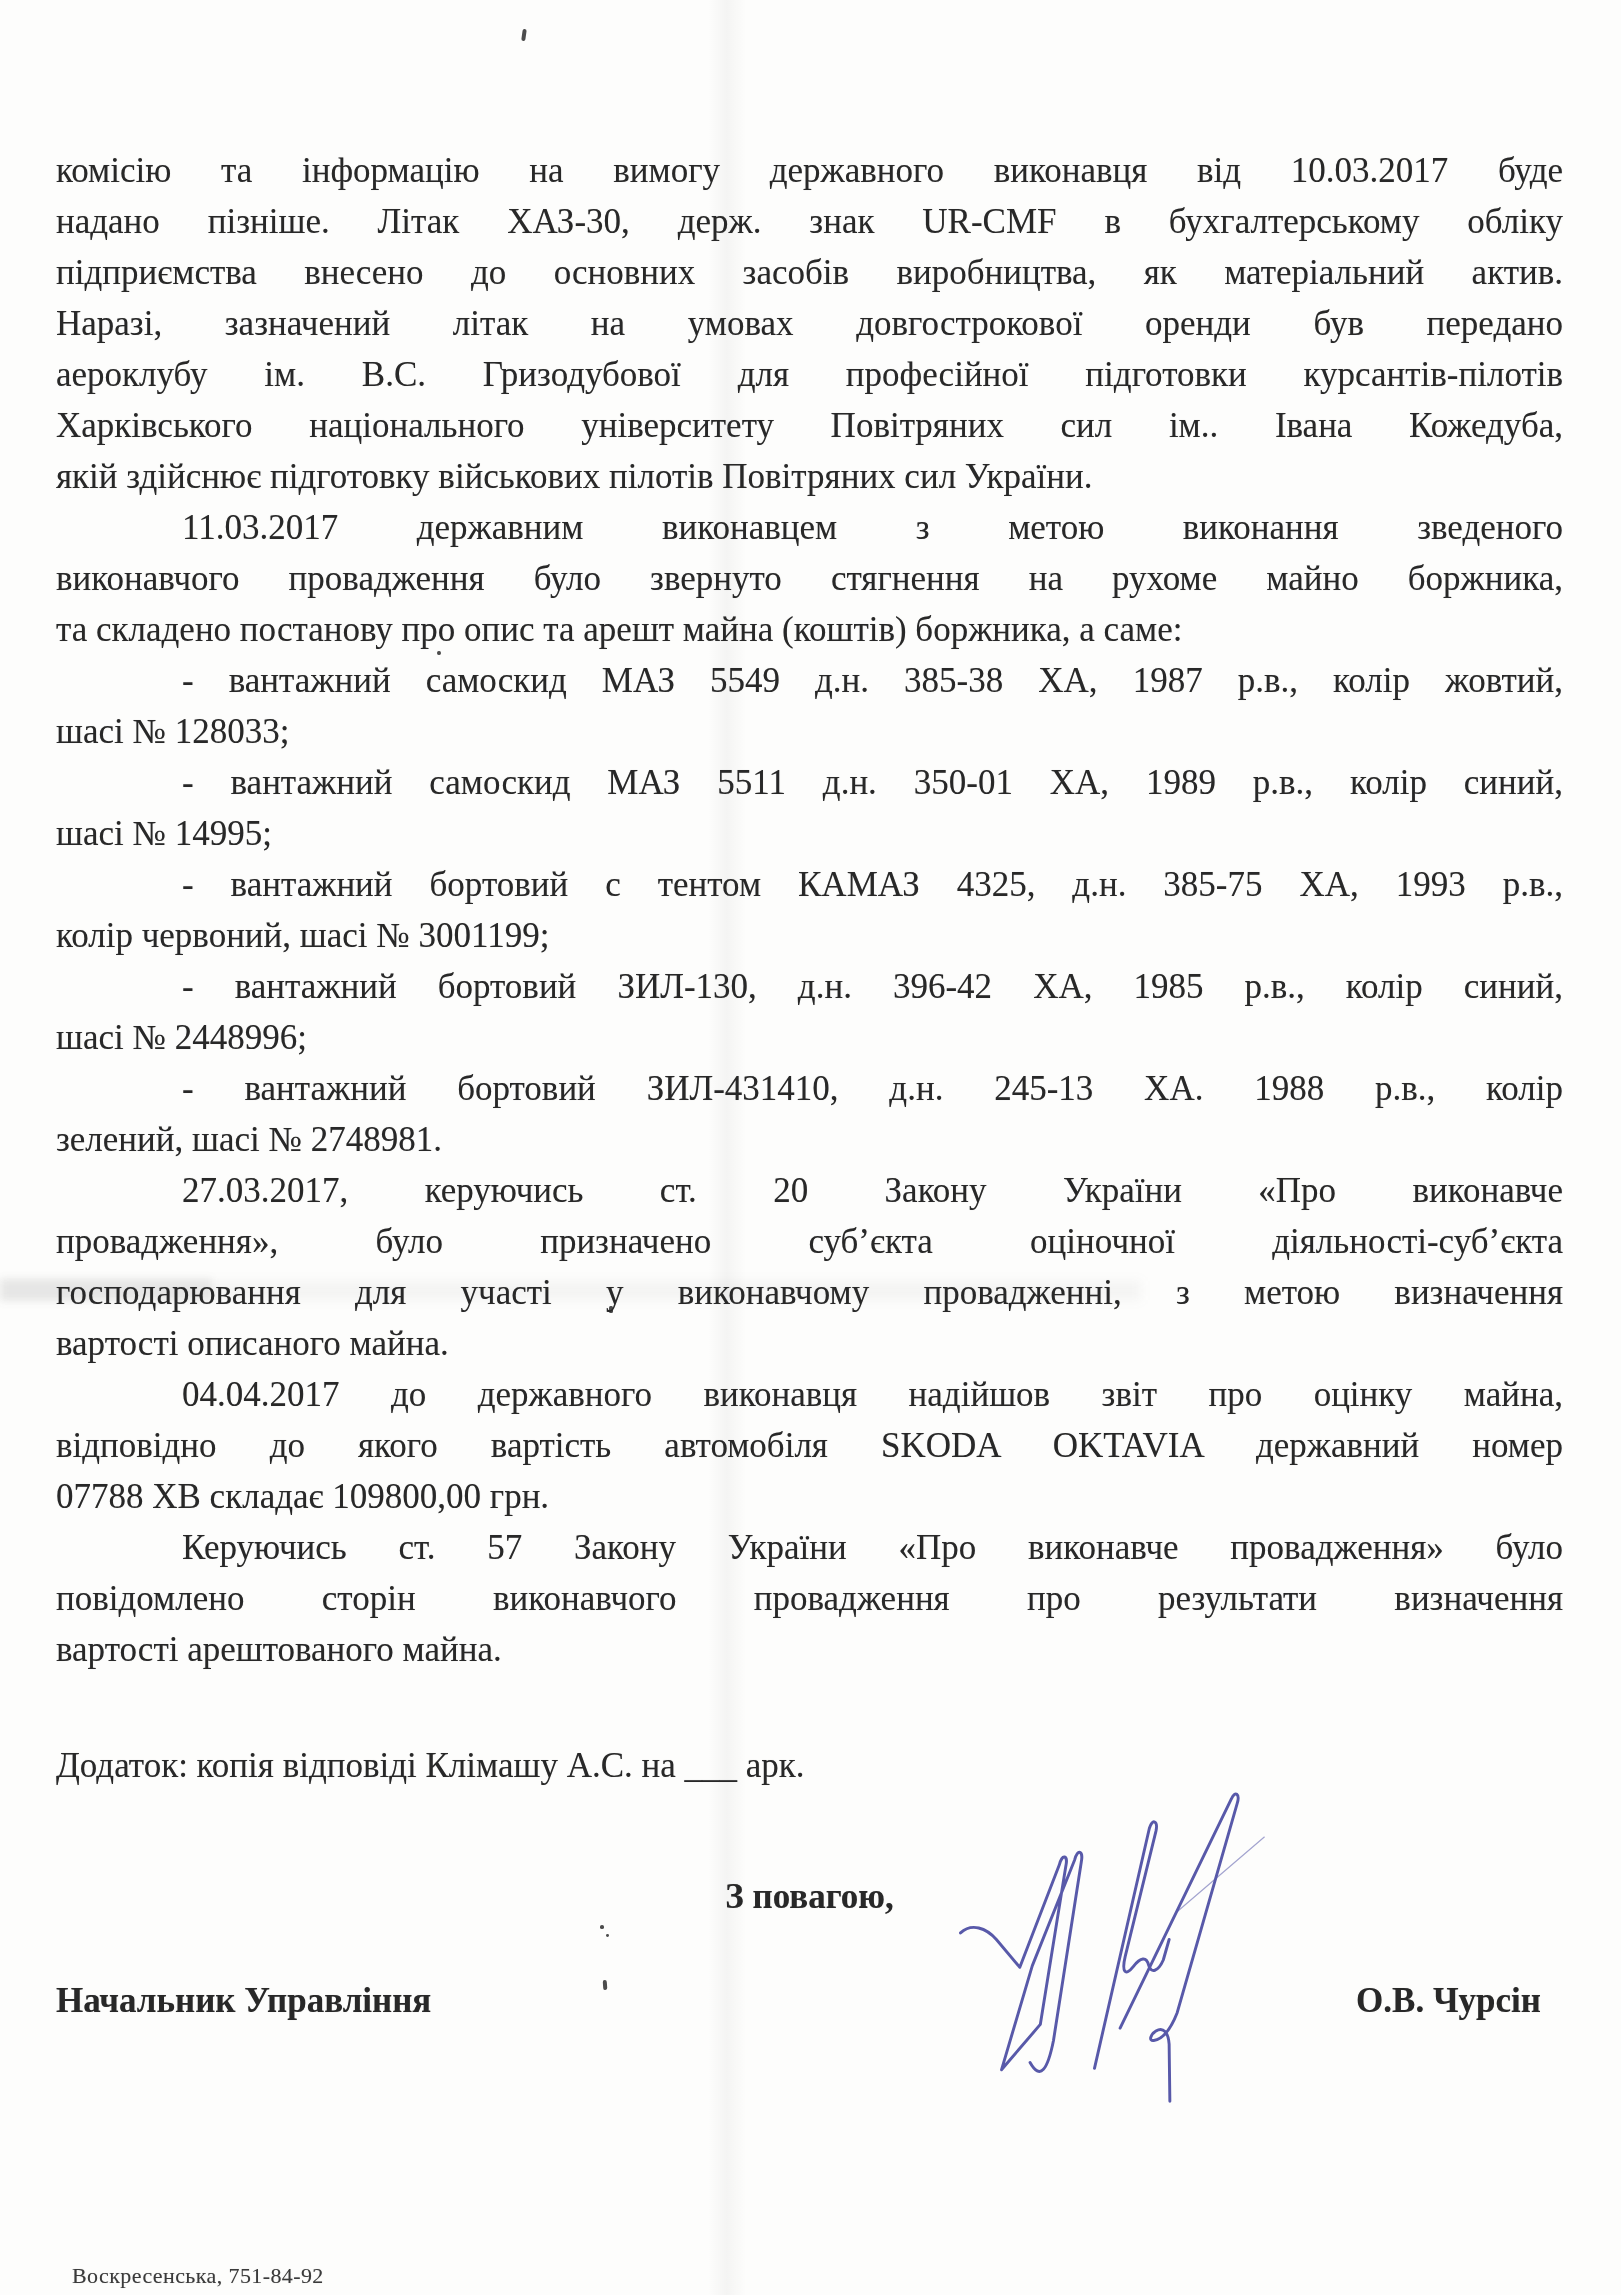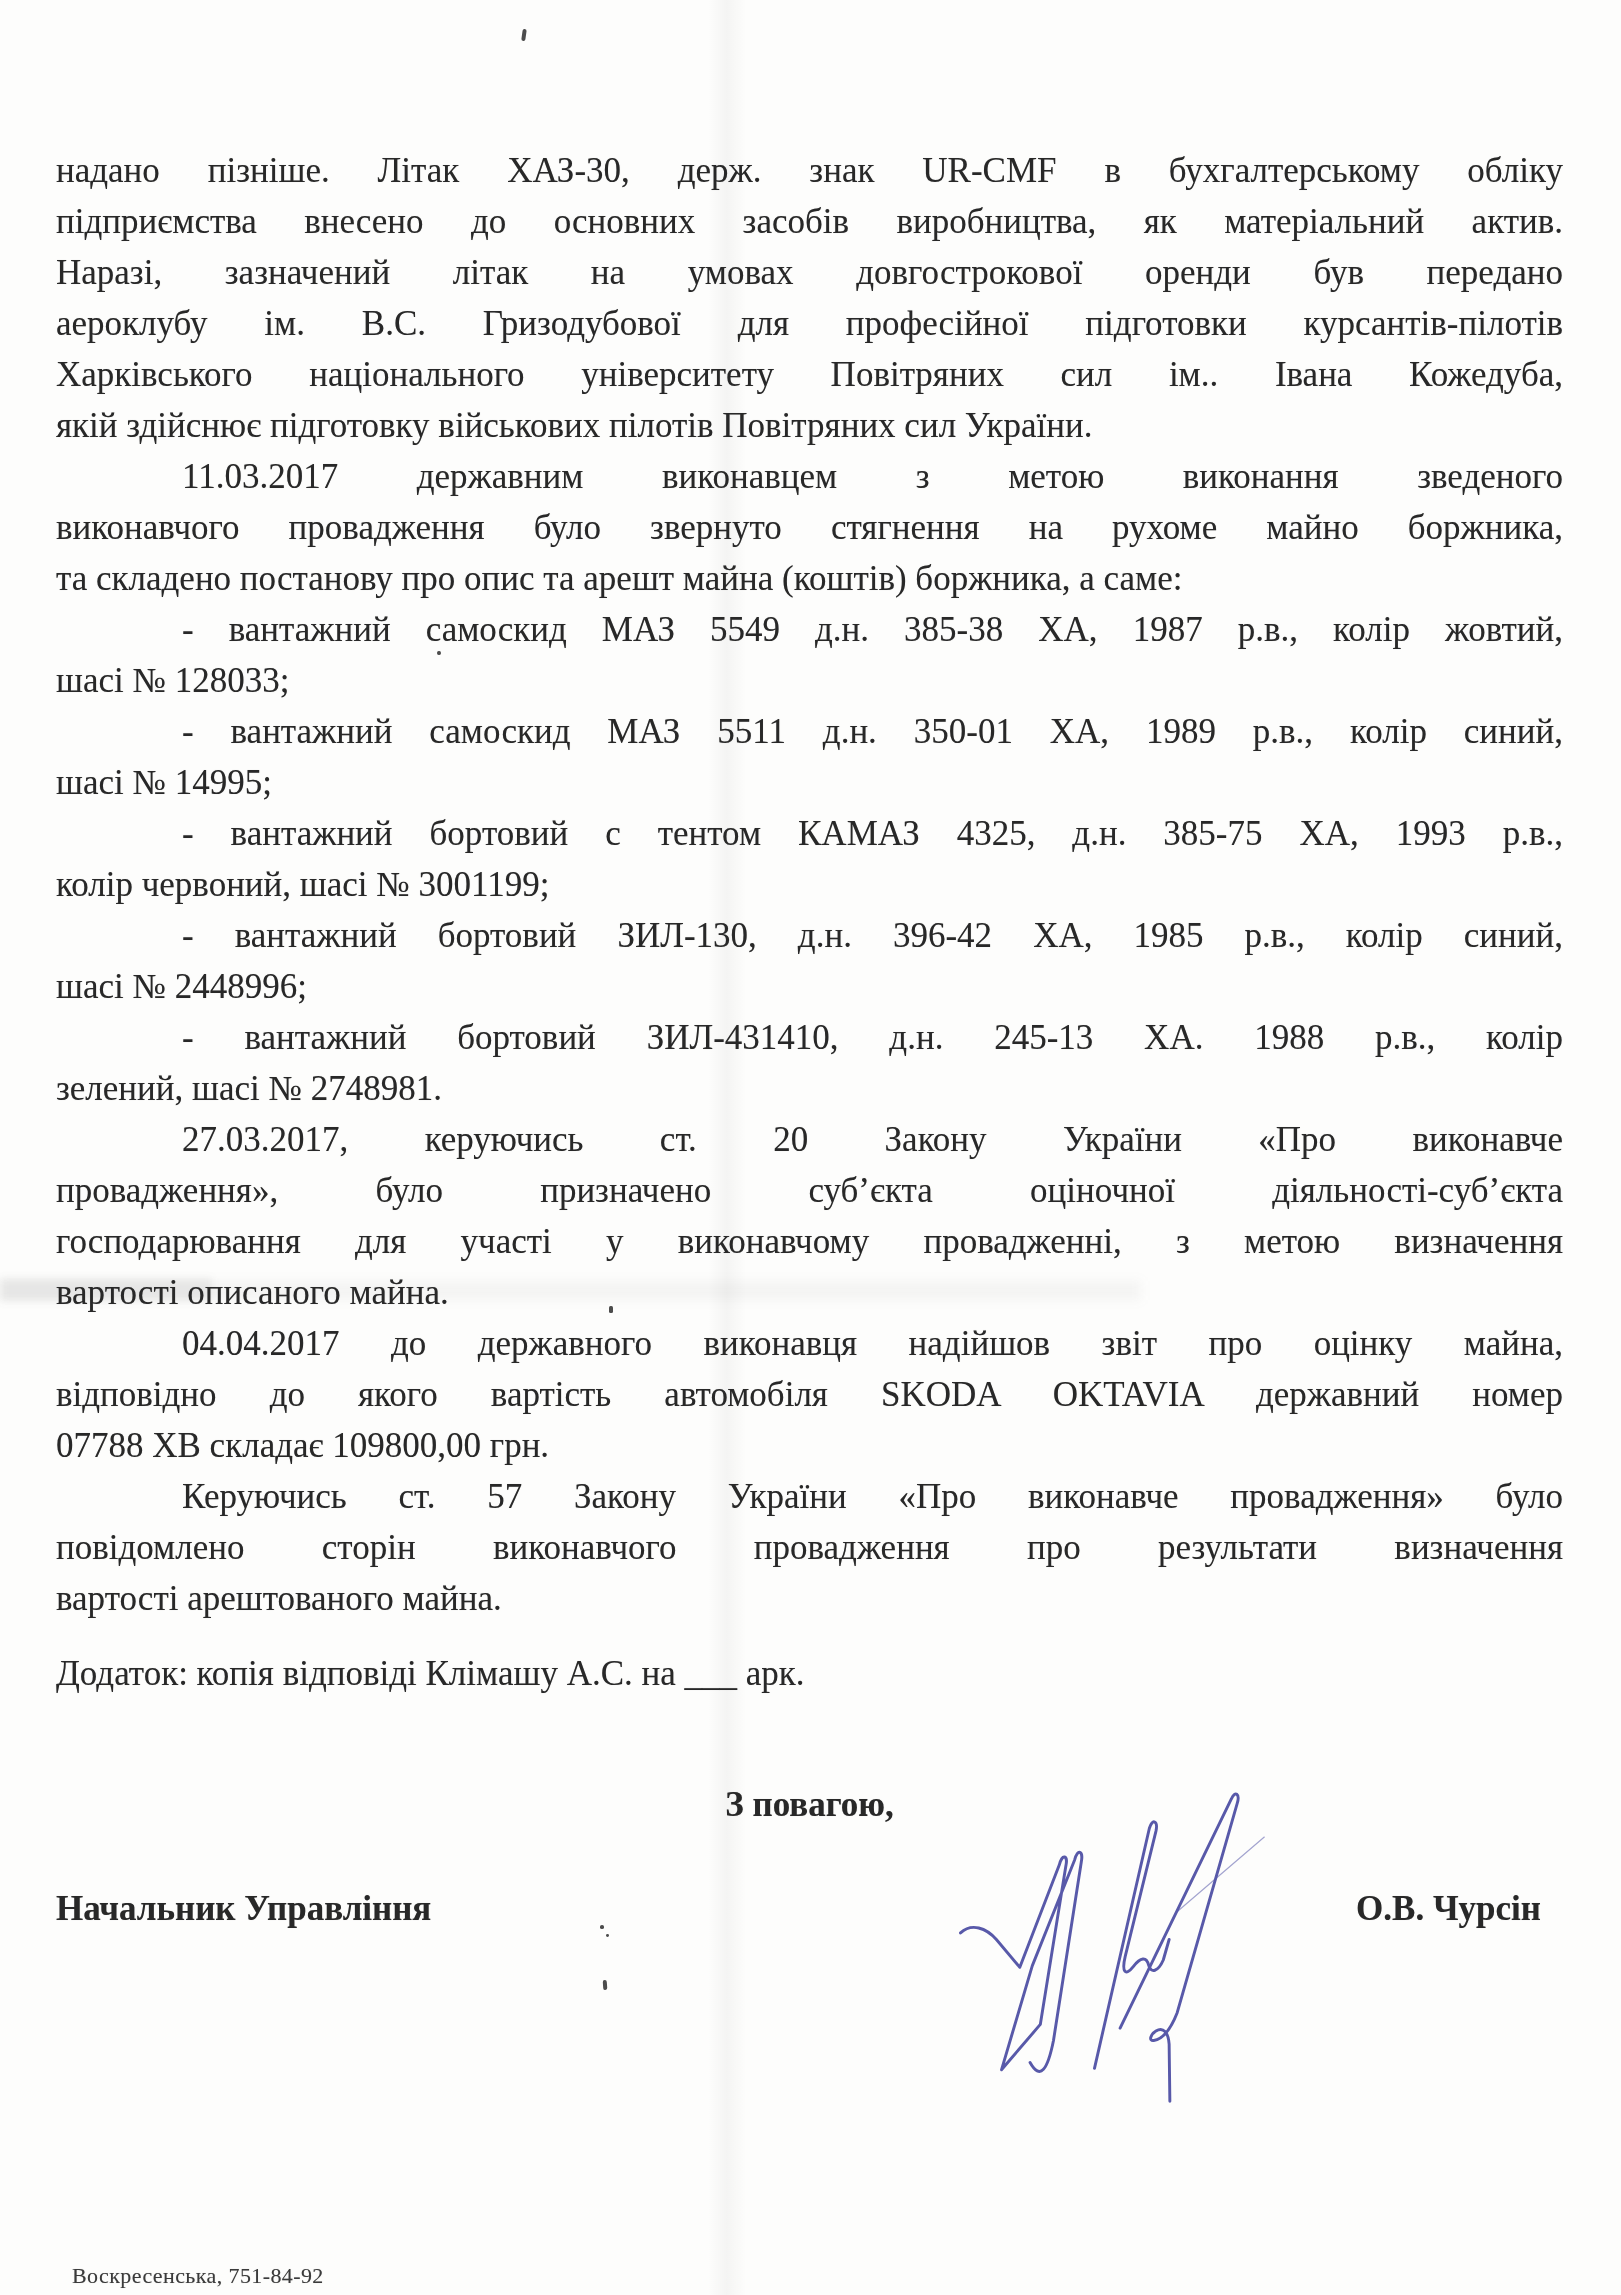--- a/index.html
+++ b/index.html
@@ -27,21 +27,21 @@
   .speck.s5{left:437px;top:651px;width:3.7px;height:4.4px;}
 
   
   .body{
     position:absolute;left:56px;right:59px;top:145px;
     font-size:35px;line-height:51px;
   }
   .line{text-align:justify;text-align-last:justify;}
   .line.last{text-align-last:left;}
   .par.indent .line:first-child{text-indent:126px;}
-  .attach{margin-top:24px;}
+  .attach{margin-top:65px;}
   .closing{margin-top:80px;font-weight:700;text-align:center;}
   .signrow{
     margin-top:53px;display:flex;justify-content:space-between;
     font-weight:700;padding-right:22px;text-align:center;
   }
   
   .sig{position:absolute;left:951px;top:1777px;width:366px;height:366px;}
   .sig path{fill:none;stroke-linecap:round;stroke-linejoin:round;}
   .footer{
     position:absolute;left:72px;top:2263px;
@@ -59,20 +59,21 @@
   <div class="speck s1"></div>
   <div class="speck s2a"></div>
   <div class="speck s2b"></div>
   <div class="speck s3"></div>
   <div class="speck s4"></div>
   <div class="speck s5"></div>
 
   <div class="body">
     <div>
         <div class="par">
+          <div class="line">комісію та інформацію на вимогу державного виконавця від 10.03.2017 буде</div>
           <div class="line">надано пізніше. Літак ХАЗ-30, держ. знак UR-CMF в бухгалтерському обліку</div>
           <div class="line">підприємства внесено до основних засобів виробництва, як матеріальний актив.</div>
           <div class="line">Наразі, зазначений літак на умовах довгострокової оренди був передано</div>
           <div class="line">аероклубу ім. В.С. Гризодубової для професійної підготовки курсантів-пілотів</div>
           <div class="line">Харківського національного університету Повітряних сил ім.. Івана Кожедуба,</div>
           <div class="line last">якій здійснює підготовку військових пілотів Повітряних сил України.</div>
         </div>
         <div class="par indent">
           <div class="line">11.03.2017 державним виконавцем з метою виконання зведеного</div>
           <div class="line">виконавчого провадження було звернуто стягнення на рухоме майно боржника,</div>

